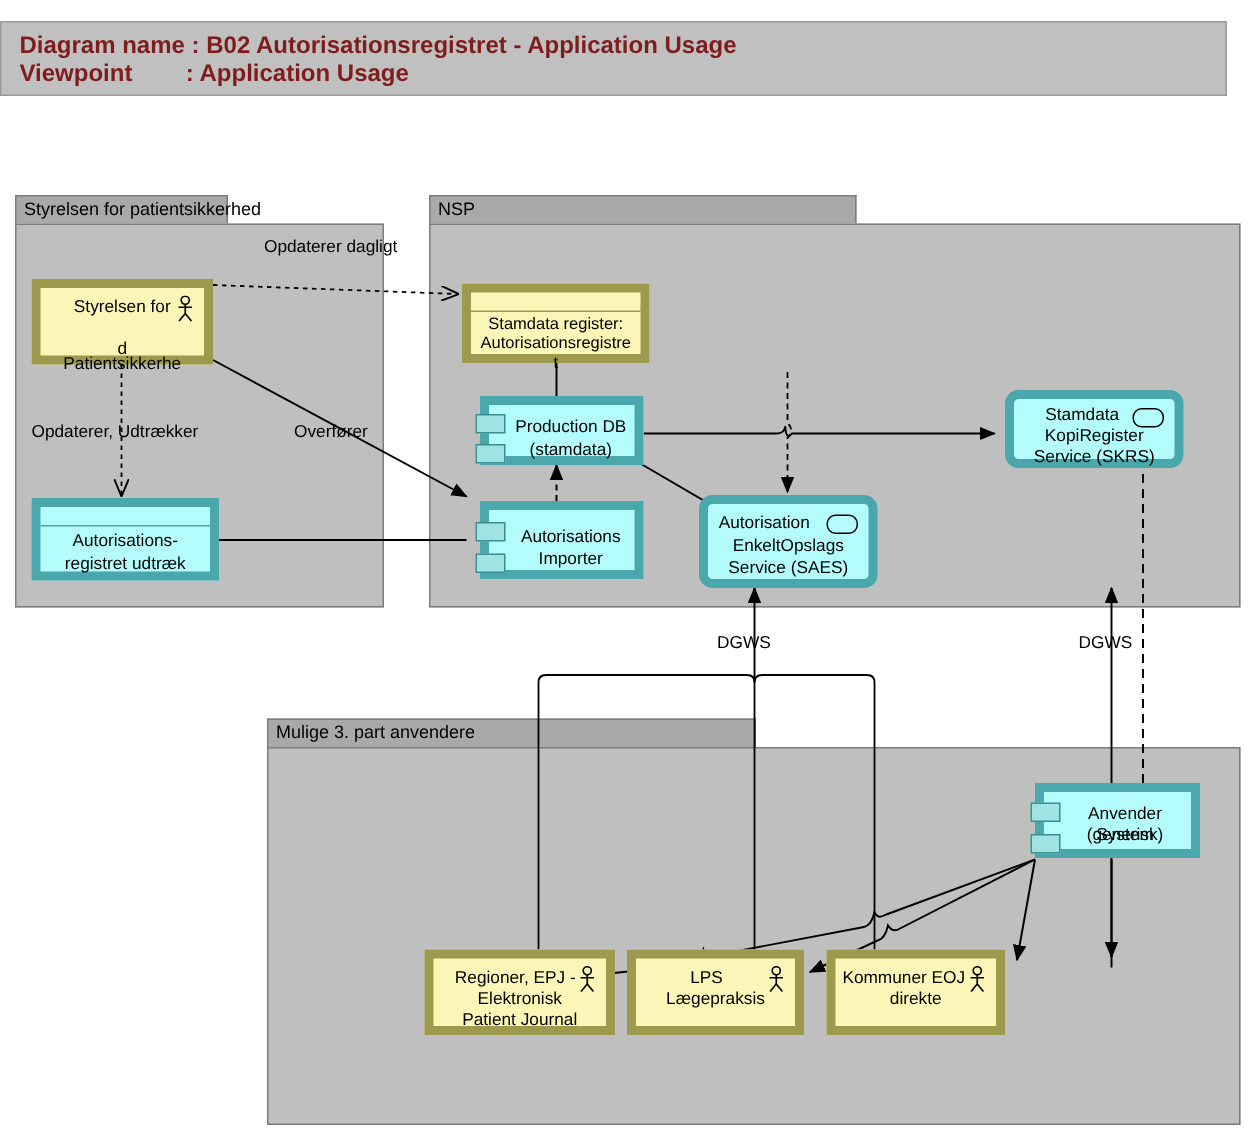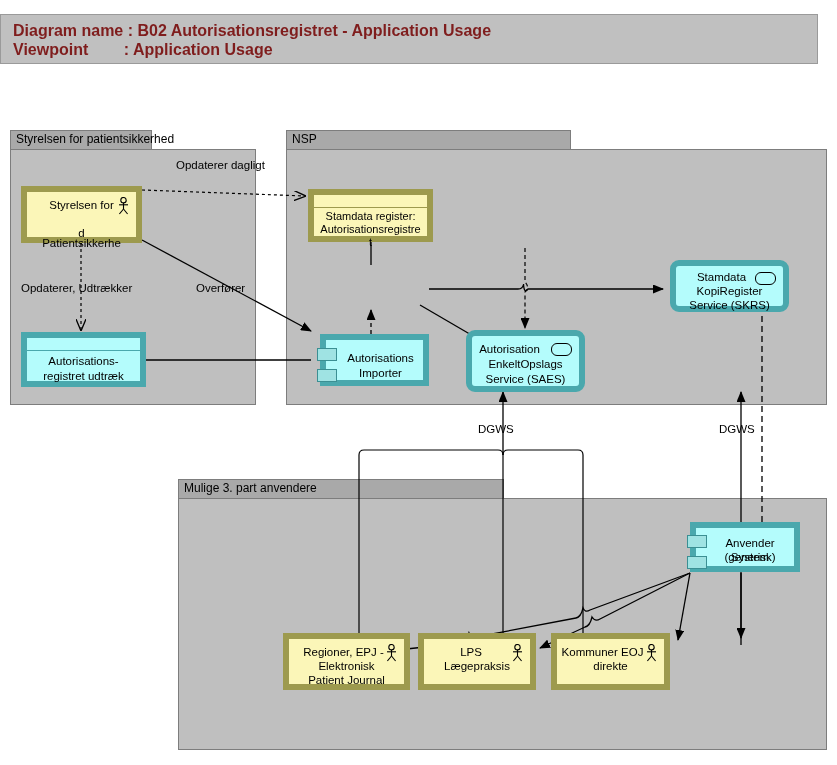--- a/index.html
+++ b/index.html
@@ -169,20 +169,26 @@
   </div>
 
   <div class="node yellow dataobj" style="left:308px;top:189px;width:125px;height:53px;">
     <div class="divider"></div>
     <div class="label" style="top:14px;font-size:11px;">Stamdata register:</div>
     <div class="label" style="top:27px;font-size:11px;">Autorisationsregistre</div>
     <div class="label" style="top:40px;font-size:11px;">t</div>
   </div>
 
 
+  <div class="node cyan" style="left:320px;top:264px;width:109px;height:46px;">
+    <div class="comp-tab" style="top:6px;"></div>
+    <div class="comp-tab" style="top:26px;"></div>
+    <div class="label" style="top:8px;left:12px;">Production DB</div>
+    <div class="label" style="top:23px;left:12px;">(stamdata)</div>
+  </div>
 
   <div class="node cyan" style="left:320px;top:334px;width:109px;height:52px;">
     <div class="comp-tab" style="top:8px;"></div>
     <div class="comp-tab" style="top:29px;"></div>
     <div class="label" style="top:11px;left:12px;">Autorisations</div>
     <div class="label" style="top:26px;left:12px;">Importer</div>
   </div>
 
   <div class="node cyan rounded" style="left:466px;top:330px;width:119px;height:62px;">
     <div class="svc-icon" style="right:7px;top:7px;"></div>

